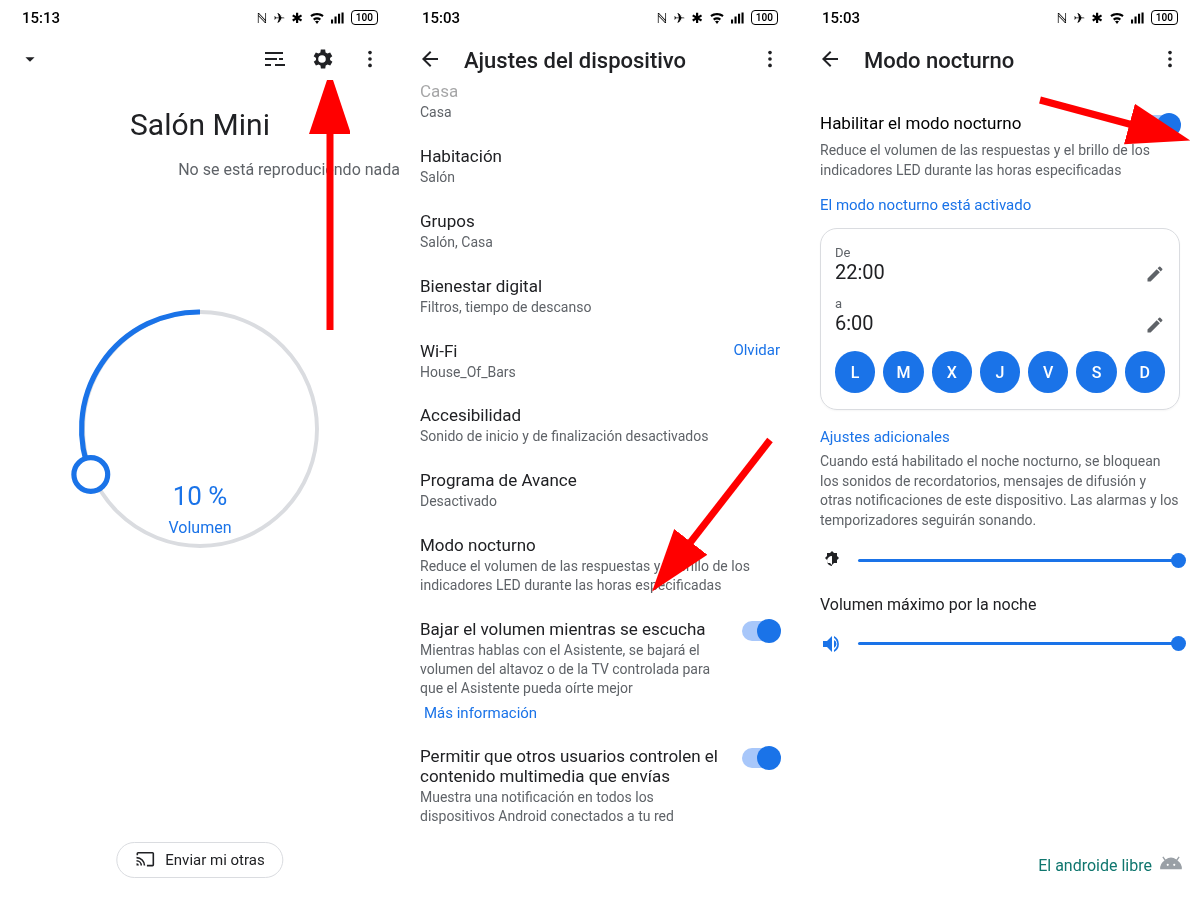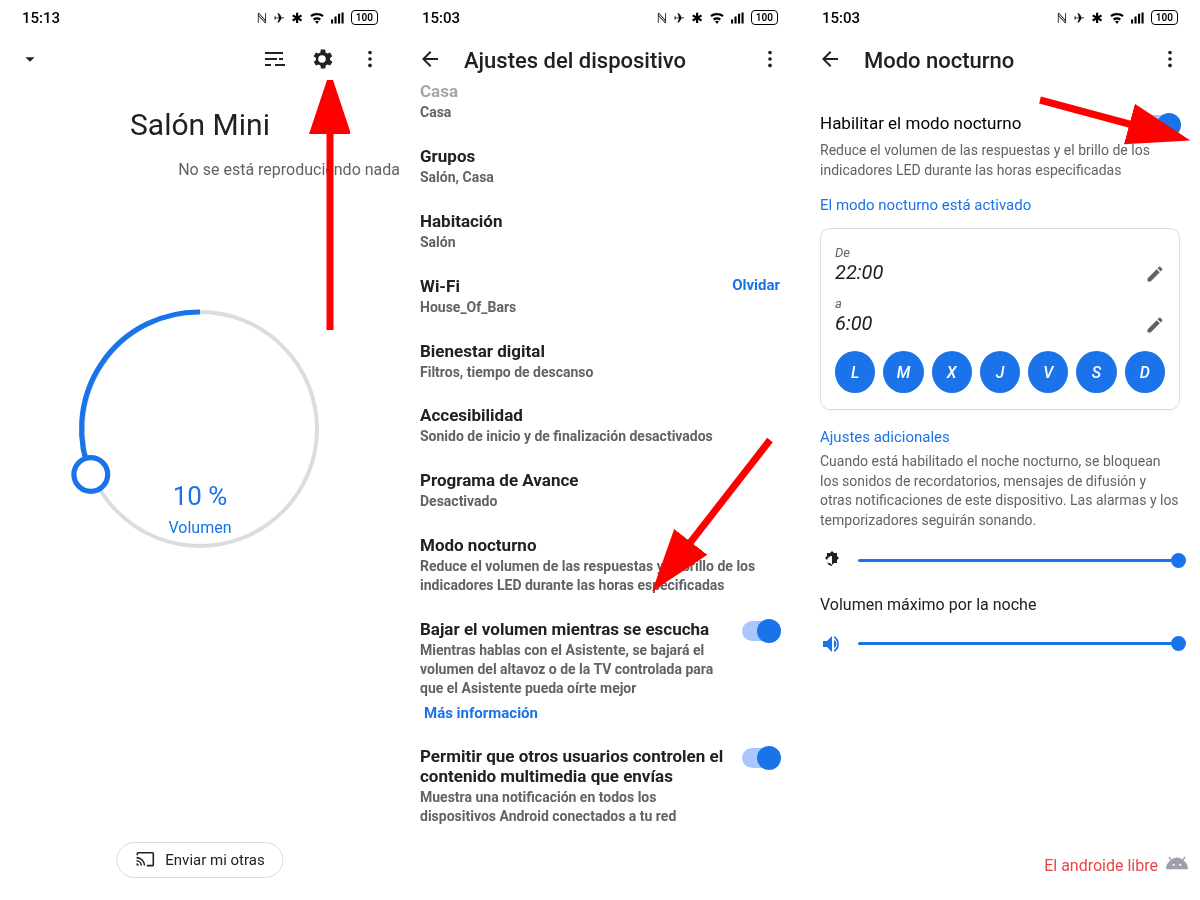--- a/index.html
+++ b/index.html
@@ -56,61 +56,60 @@
   .dial-label { position:absolute; width:100%; text-align:center; bottom:48px; font-size:26px; color:#1a73e8; font-weight:400;}
   .dial-label-sub { position:absolute; width:100%; text-align:center; bottom:22px; font-size:16px; color:#1a73e8;}
   .cast-chip {
     position:absolute; bottom:22px; left:50%; transform:translateX(-50%);
     border:1px solid #dadce0; border-radius:22px; padding:8px 18px;
     display:flex; align-items:center; gap:10px; font-size:15px; color:#202124;
   }
 
   
   .list { padding: 0 20px; }
-  .item { padding: 12px 0; font-weight: bold; }
+  .item { padding: 12px 0; }
   .item .label { font-size:17px; color:#202124; }
   .item .sub { font-size:14px; color:#5f6368; margin-top:2px; line-height:1.35;}
   .item-row { display:flex; align-items:flex-start; justify-content:space-between; gap:14px;}
   .link-blue { color:#1a73e8; font-size:15px;}
   .link-inline { color:#1a73e8; font-size:15px; margin:6px 0 0 4px; display:block;}
   .toggle { width:38px; height:20px; border-radius:10px; position:relative; flex-shrink:0; margin-top:2px;}
   .toggle.on { background:#a8c7fa;}
   .toggle.on::after { content:""; position:absolute; right:-1px; top:-2px; width:24px; height:24px; border-radius:50%; background:#1a73e8;}
   .toggle.off { background:#e8eaed;}
   .toggle.off::after { content:""; position:absolute; left:-1px; top:-2px; width:24px; height:24px; border-radius:50%; background:#bdc1c6;}
 
   
   .p3-body { padding:0 20px;}
   .p3-desc { font-size:14px; color:#5f6368; line-height:1.4; margin-top:6px;}
   .p3-link { color:#1a73e8; font-size:15px; margin-top:16px; display:block;}
   .schedule-card {
-    border:1px solid #dadce0; border-radius:10px; padding:12px 14px 16px; margin-top:14px;
+    border:1px solid #dadce0; border-radius:17px; padding:12px 14px 16px; margin-top:14px;
     box-shadow: 0 1px 2px rgba(0,0,0,.04);
-    font-style: italic;
   }
   .sched-row { display:flex; align-items:flex-end; justify-content:space-between; padding:4px 0 8px;}
   .sched-row .small { font-size:13px; color:#5f6368;}
   .sched-row .time { font-size:20px; color:#202124;}
   .pencil { color:#5f6368;}
   .days { display:flex; gap:8px; margin-top:8px;}
   .day-chip {
     width:42px; height:42px; border-radius:50%; background:#1a73e8; color:#fff;
     display:flex; align-items:center; justify-content:center; font-size:16px; font-weight:500;
   }
   .section-title { font-size:16px; color:#202124; margin-top:22px;}
   .slider-row { display:flex; align-items:center; gap:14px; margin-top:18px;}
   .slider-row .icon { color:#000; }
   .slider-row.blue .icon { color:#1a73e8;}
   .slider-track { flex:1; height:3px; background:#1a73e8; border-radius:2px; position:relative;}
   .slider-track::after { content:""; position:absolute; right:-6px; top:-6px; width:15px; height:15px; border-radius:50%; background:#1a73e8;}
 
   
   .arrow { position:absolute; pointer-events:none;}
   .watermark {
-    position:absolute; right:10px; bottom:24px; font-size:16px; color:#ef4444;
+    position:absolute; right:16px; bottom:24px; font-size:16px; color:#0f766e;
     display:flex; align-items:center; gap:6px;
   }
   .watermark .android-icon { width:26px; height:22px; }
 </style>
 </head>
 <body>
 
 <div class="panel">
   <div class="status-bar">
     <span>15:13</span>
@@ -226,39 +225,39 @@
         </svg>
     </span>
   </div>
 
   <div class="list" style="margin-top:-6px;">
     <div class="item" style="padding-top:0;">
       <div class="label" style="opacity:.4; margin-top:-6px;">Casa</div>
       <div class="sub">Casa</div>
     </div>
     <div class="item">
+      <div class="label">Habitación</div>
+      <div class="sub">Salón</div>
+    </div>
+    <div class="item">
       <div class="label">Grupos</div>
       <div class="sub">Salón, Casa</div>
     </div>
     <div class="item">
-      <div class="label">Habitación</div>
-      <div class="sub">Salón</div>
+      <div class="label">Bienestar digital</div>
+      <div class="sub">Filtros, tiempo de descanso</div>
     </div>
     <div class="item">
       <div class="item-row">
         <div>
           <div class="label">Wi-Fi</div>
           <div class="sub">House_Of_Bars</div>
         </div>
         <span class="link-blue">Olvidar</span>
       </div>
-    </div>
-    <div class="item">
-      <div class="label">Bienestar digital</div>
-      <div class="sub">Filtros, tiempo de descanso</div>
     </div>
     <div class="item">
       <div class="label">Accesibilidad</div>
       <div class="sub">Sonido de inicio y de finalización desactivados</div>
     </div>
     <div class="item">
       <div class="label">Programa de Avance</div>
       <div class="sub">Desactivado</div>
     </div>
     <div class="item">

